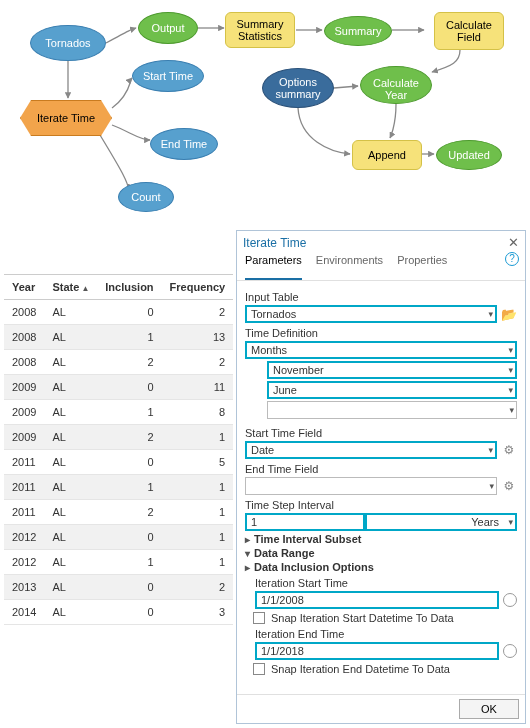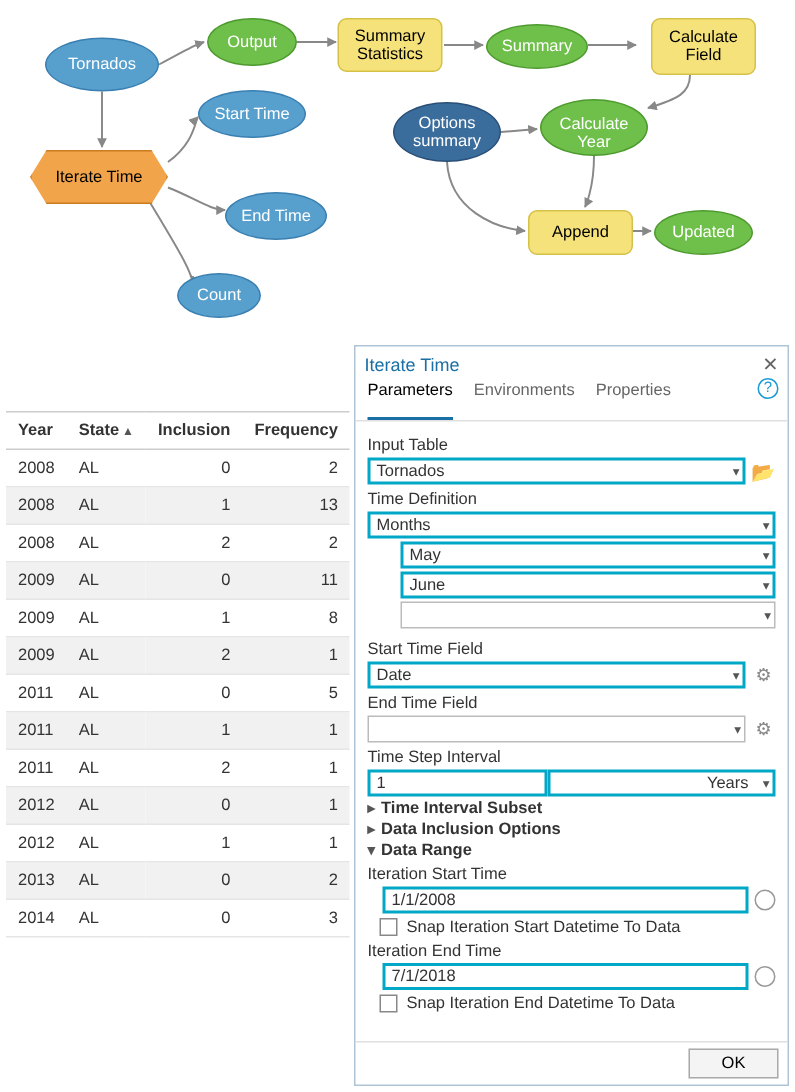--- a/index.html
+++ b/index.html
@@ -157,21 +157,21 @@
   .panel-body {
     flex:1;
     overflow:hidden;
     padding: 6px 8px 0 8px;
   }
   .label {
     font-size:11px;
     color:#333;
     margin-top:4px;
   }
-  .label.sub { }
+  .label.sub { margin-left:10px; }
   .field-row {
     display:flex;
     align-items:center;
     gap:4px;
     margin-top:2px;
   }
   .fld {
     flex:1;
     height:18px;
     border:1px solid #bbb;
@@ -433,21 +433,21 @@
     <div class="field-row">
       <div class="fld hl">
         <span>Months</span>
         <span class="dd">▾</span>
       </div>
     </div>
 
     <div style="margin-left:22px;">
       <div class="field-row">
           <div class="fld hl">
-            <span>May</span>
+            <span>November</span>
             <span class="dd">▾</span>
           </div>
         </div>
       <div class="field-row">
           <div class="fld hl">
             <span>June</span>
             <span class="dd">▾</span>
           </div>
         </div>
       <div class="field-row">
@@ -485,44 +485,44 @@
           <span>Years</span>
           <span class="dd">▾</span>
         </div>
     </div>
 
     <div class="section">
         <span class="chev right"></span>
         <span>Time Interval Subset</span>
       </div>
     <div class="section">
+        <span class="chev down"></span>
+        <span>Data Range</span>
+      </div>
+    <div class="section">
         <span class="chev right"></span>
         <span>Data Inclusion Options</span>
-      </div>
-    <div class="section">
-        <span class="chev down"></span>
-        <span>Data Range</span>
       </div>
 
     <div class="label sub">Iteration Start Time</div>
     <div class="field-row" style="margin-left:10px;">
       <div class="fld hl">
           <span>1/1/2008</span>
         </div>
       <span class="clock"></span>
     </div>
     <div class="chk-row">
       <span class="chk"></span>
       <span>Snap Iteration Start Datetime To Data</span>
     </div>
 
     <div class="label sub">Iteration End Time</div>
     <div class="field-row" style="margin-left:10px;">
       <div class="fld hl">
-          <span>7/1/2018</span>
+          <span>1/1/2018</span>
         </div>
       <span class="clock"></span>
     </div>
     <div class="chk-row">
       <span class="chk"></span>
       <span>Snap Iteration End Datetime To Data</span>
     </div>
 
   </div>
   <div class="panel-footer">

